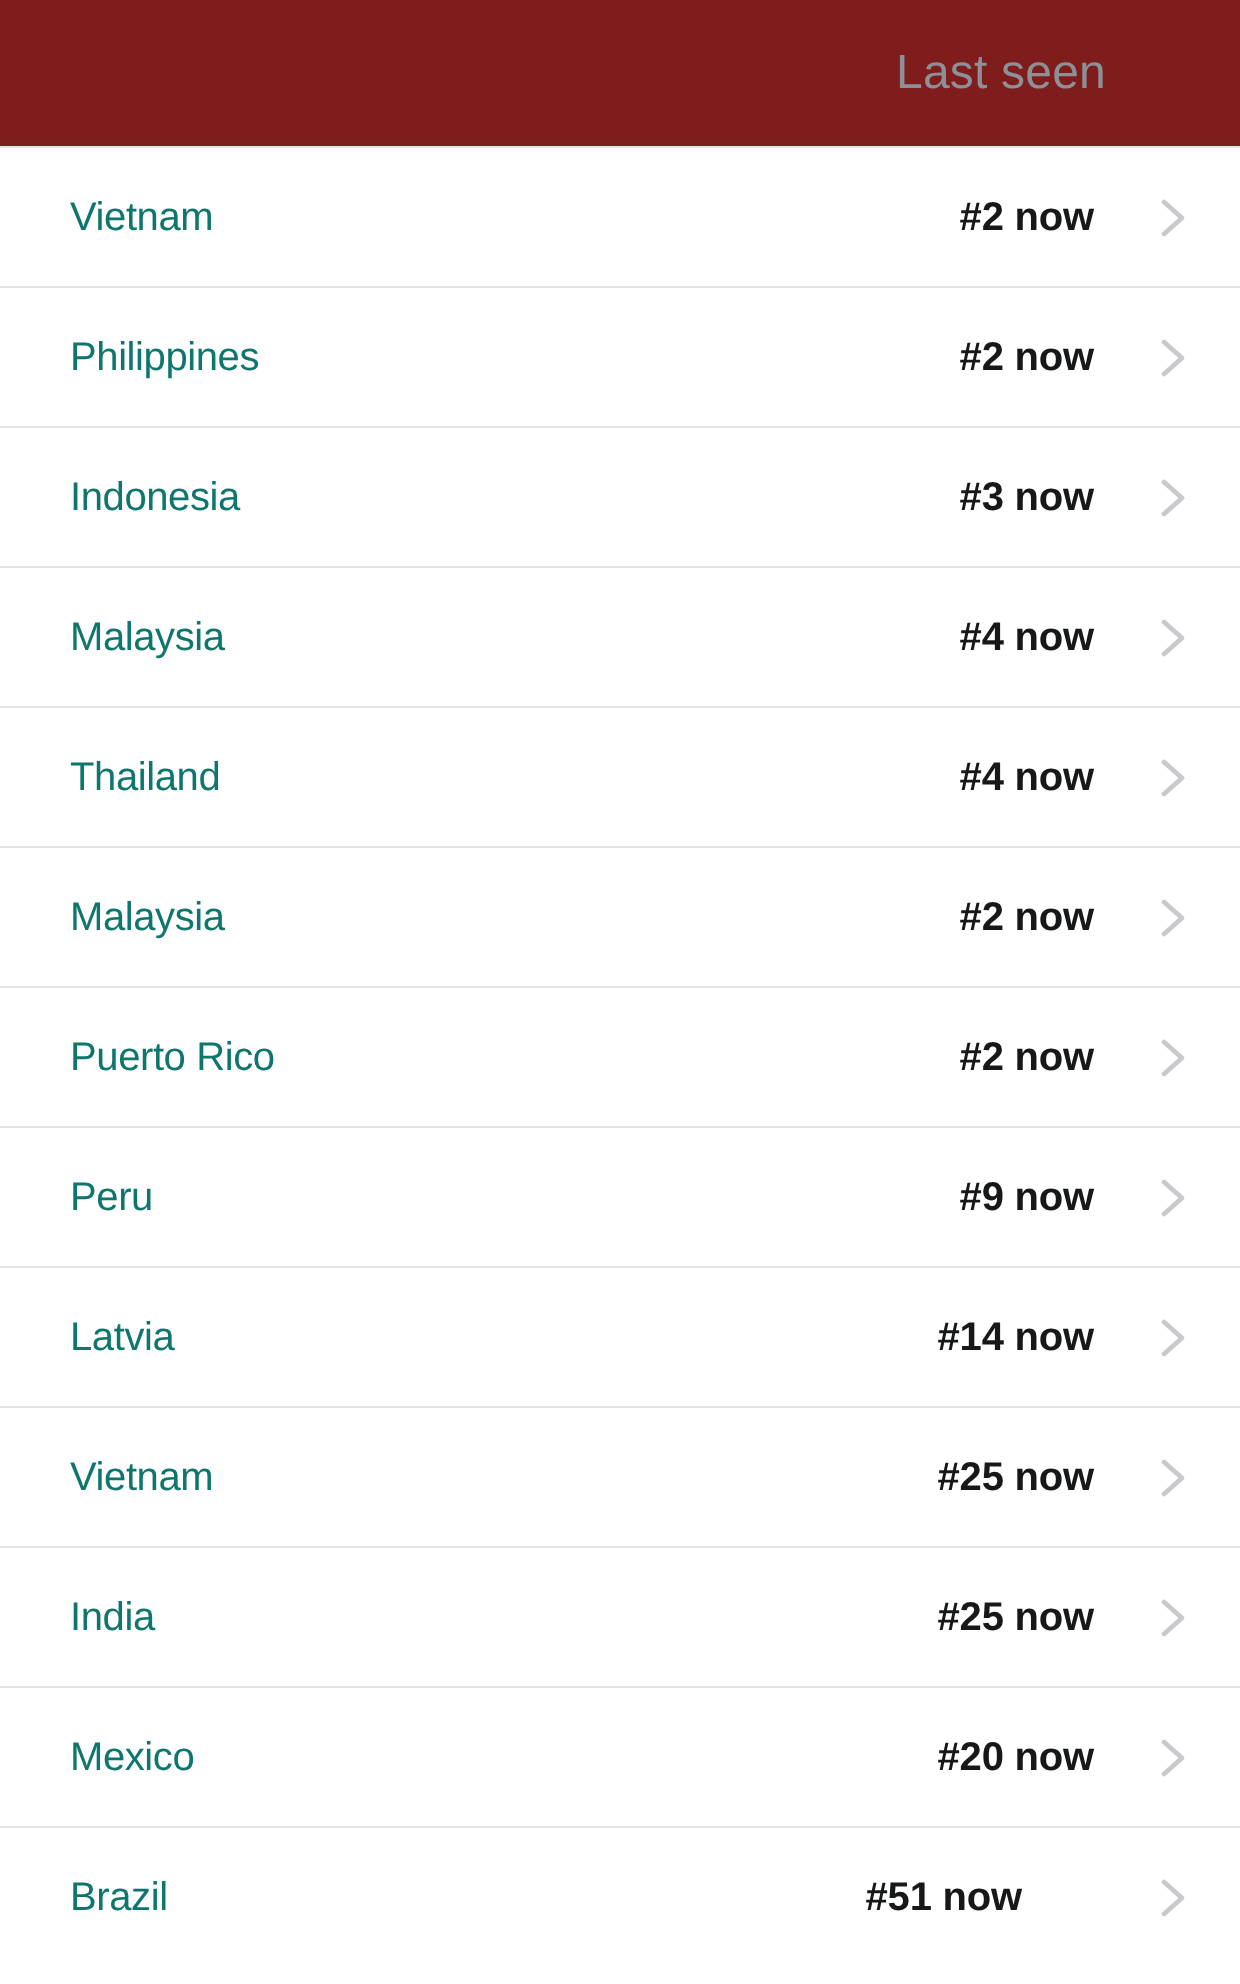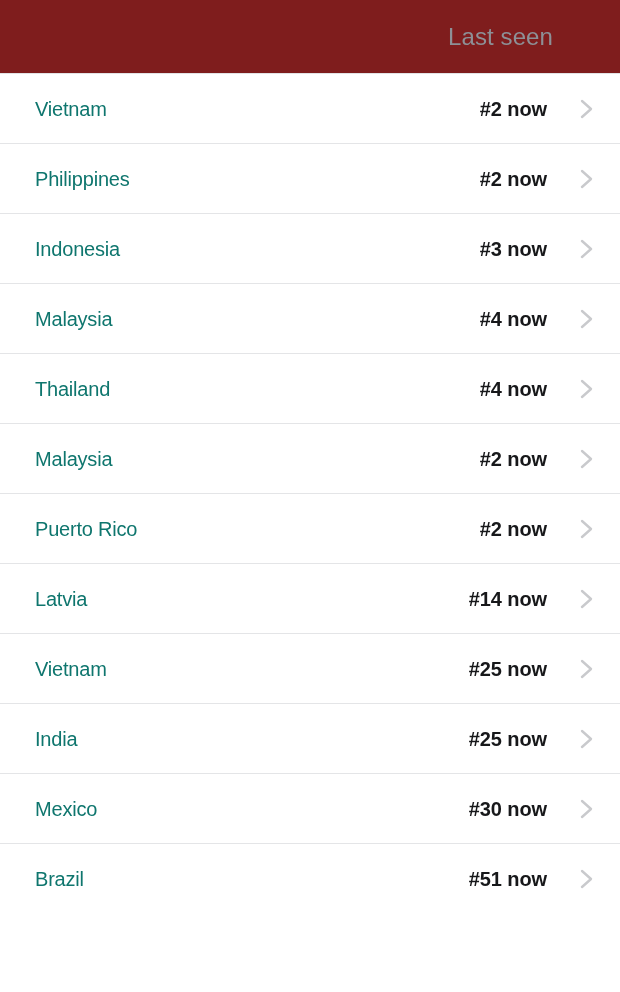--- a/index.html
+++ b/index.html
@@ -52,20 +52,21 @@
     border-bottom: 1px solid #e4e5e7;
     background: #ffffff;
     display: flex;
     align-items: center;
     padding-left: 35px;
     padding-right: 21px;
     cursor: pointer;
   }
   .row:last-child {
     border-bottom: none;
+    gap: 36px;
   }
   .row-name {
     flex: 1 1 auto;
     font-size: 20px;
     font-weight: 400;
     color: #0f766e;
     letter-spacing: -0.2px;
     line-height: 1;
     white-space: nowrap;
   }
@@ -159,20 +160,29 @@
       <div class="row">
         <span class="row-name">Puerto Rico</span>
         <span class="row-rank">#2 now</span>
         <span class="row-chevron">
           <svg width="20" height="24" viewBox="0 0 20 24" fill="none" aria-hidden="true">
             <path d="M6 4 L15 12 L6 20" stroke="#c9cacd" stroke-width="2.4" stroke-linecap="round" stroke-linejoin="round"></path>
           </svg>
         </span>
       </div>
       <div class="row">
+        <span class="row-name">Peru</span>
+        <span class="row-rank">#9 now</span>
+        <span class="row-chevron">
+          <svg width="20" height="24" viewBox="0 0 20 24" fill="none" aria-hidden="true">
+            <path d="M6 4 L15 12 L6 20" stroke="#c9cacd" stroke-width="2.4" stroke-linecap="round" stroke-linejoin="round"></path>
+          </svg>
+        </span>
+      </div>
+      <div class="row">
         <span class="row-name">Latvia</span>
         <span class="row-rank">#14 now</span>
         <span class="row-chevron">
           <svg width="20" height="24" viewBox="0 0 20 24" fill="none" aria-hidden="true">
             <path d="M6 4 L15 12 L6 20" stroke="#c9cacd" stroke-width="2.4" stroke-linecap="round" stroke-linejoin="round"></path>
           </svg>
         </span>
       </div>
       <div class="row">
         <span class="row-name">Vietnam</span>
@@ -187,21 +197,21 @@
         <span class="row-name">India</span>
         <span class="row-rank">#25 now</span>
         <span class="row-chevron">
           <svg width="20" height="24" viewBox="0 0 20 24" fill="none" aria-hidden="true">
             <path d="M6 4 L15 12 L6 20" stroke="#c9cacd" stroke-width="2.4" stroke-linecap="round" stroke-linejoin="round"></path>
           </svg>
         </span>
       </div>
       <div class="row">
         <span class="row-name">Mexico</span>
-        <span class="row-rank">#30 now</span>
+        <span class="row-rank">#20 now</span>
         <span class="row-chevron">
           <svg width="20" height="24" viewBox="0 0 20 24" fill="none" aria-hidden="true">
             <path d="M6 4 L15 12 L6 20" stroke="#c9cacd" stroke-width="2.4" stroke-linecap="round" stroke-linejoin="round"></path>
           </svg>
         </span>
       </div>
       <div class="row">
         <span class="row-name">Brazil</span>
         <span class="row-rank">#51 now</span>
         <span class="row-chevron">

